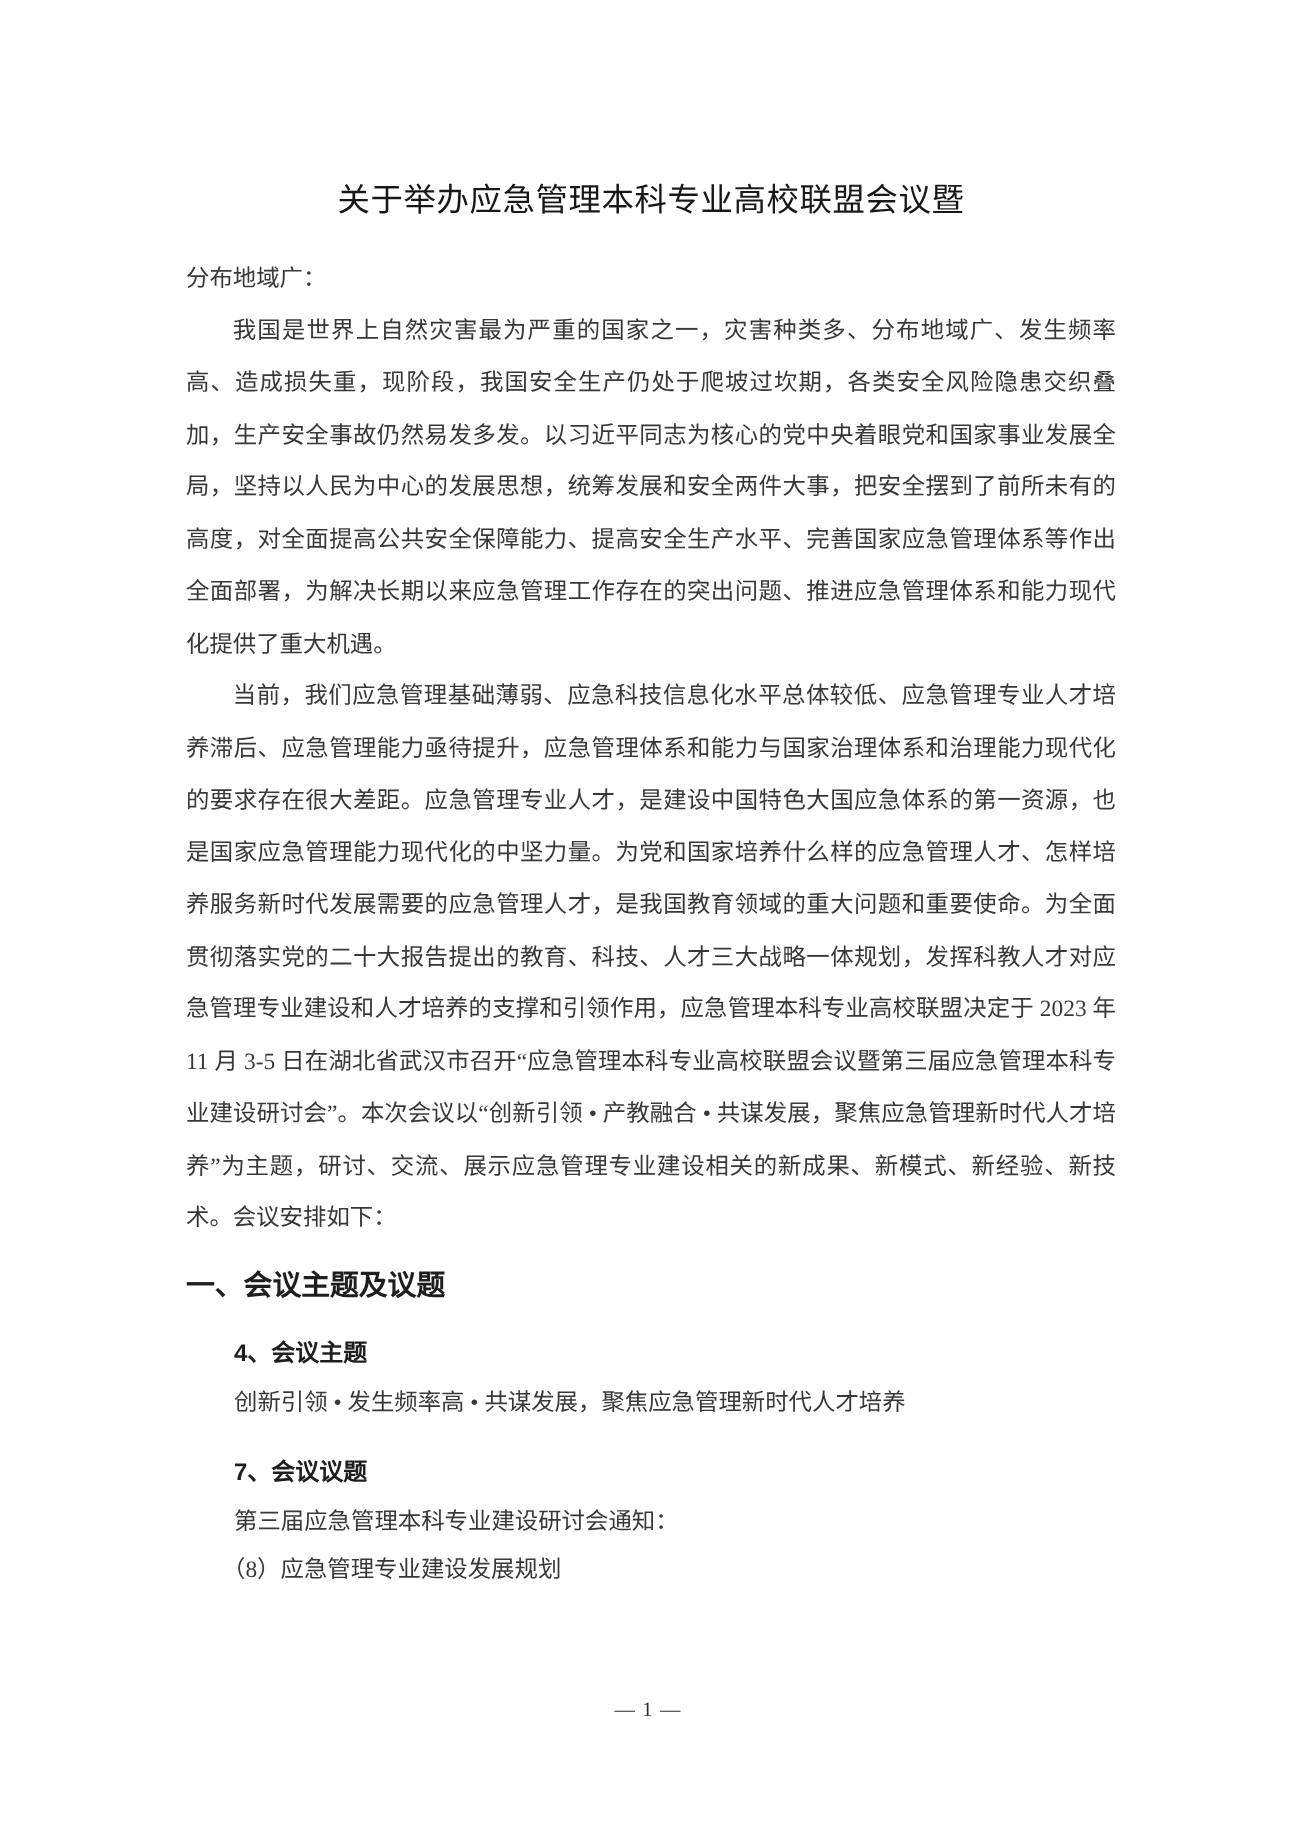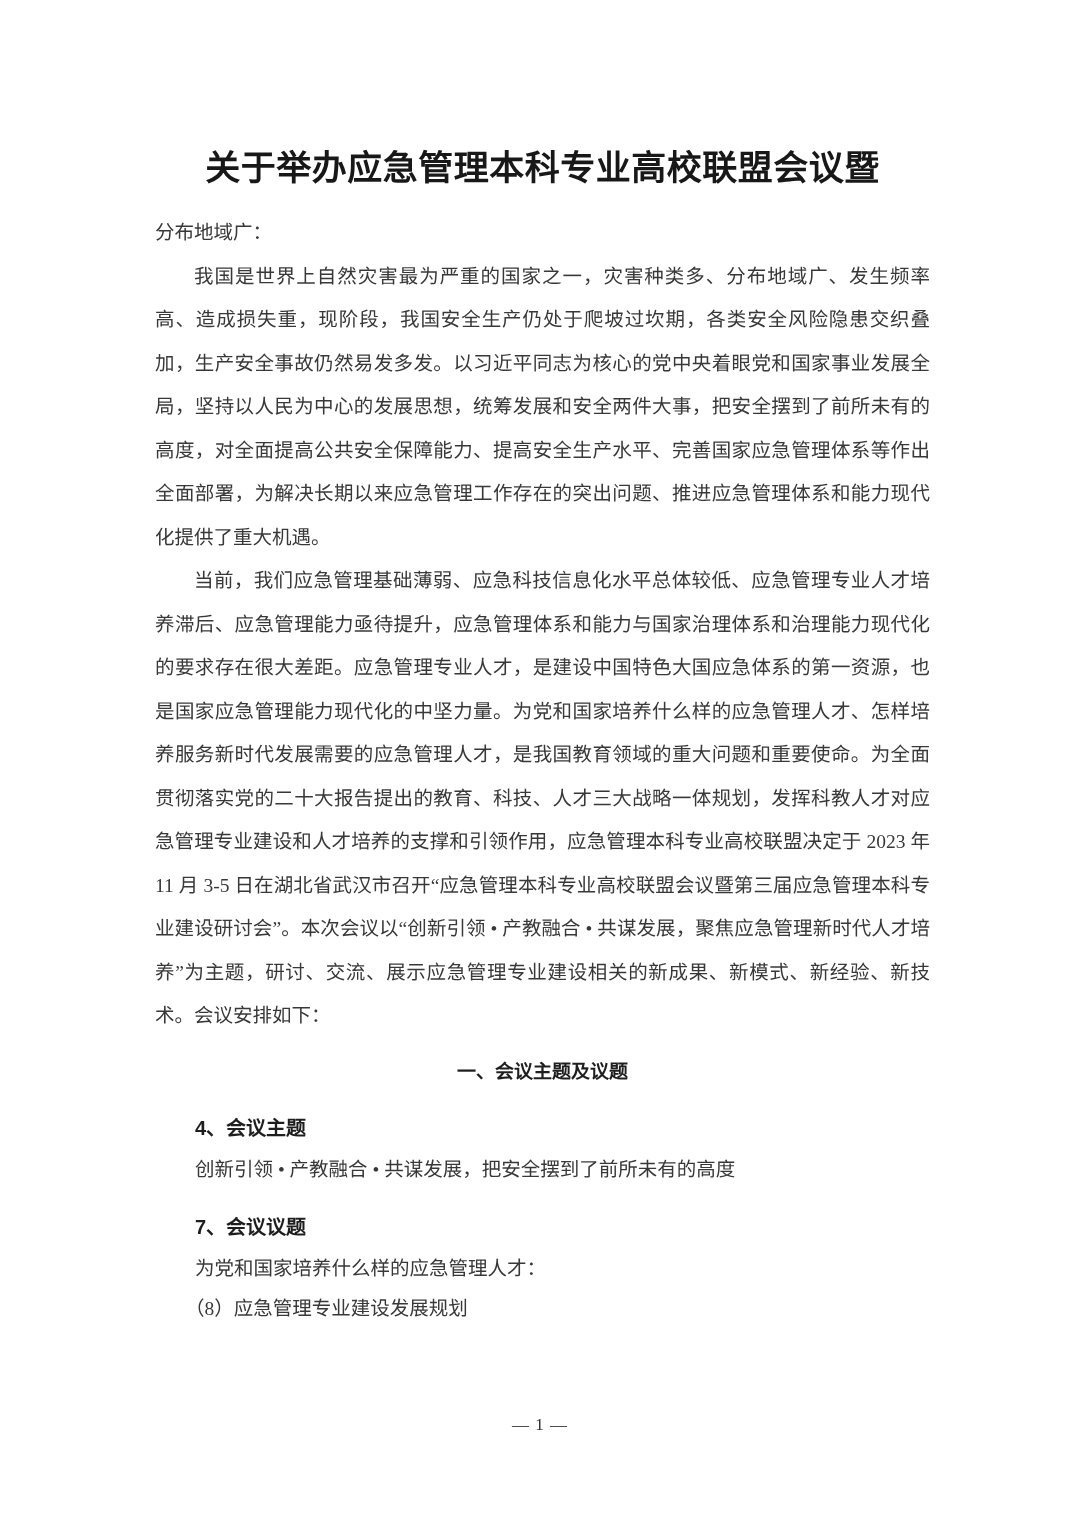--- a/index.html
+++ b/index.html
@@ -18,45 +18,45 @@
     filter: blur(0.3px); 
   }
   .content {
     padding: 140px 150px 0 155px;
     font-size: 19.5px;
     text-align: justify;
   }
   .doc-title {
     margin: 0 0 16px 0;
     font-family: "Liberation Sans", sans-serif;
-    font-size: 35px;
-    font-weight: 700;
+    font-size: 27px;
+    font-weight: 400;
     line-height: 55px;
     letter-spacing: 0.5px;
     text-align: center;
     color: #181818;
   }
   .doc-title .title-line { display: block; }
   .salutation {
     margin: 0;
     line-height: 43.5px;
   }
   .para {
     margin: 0;
     text-indent: 2em;
     line-height: 43.5px;
   }
   .sec-heading {
     margin: 12px 0 0 0;
-    font-size: 19px;
+    font-size: 24px;
     font-weight: 700;
     line-height: 44px;
     color: #1e1e1e;
     font-family: "Liberation Sans", sans-serif;
-    text-align: center;
+    text-align: left;
   }
   .sub-block { margin-left: 40px; }
   .sub-heading {
     margin: 12px 0 0 0;
     font-size: 20px;
     font-weight: 700;
     line-height: 44px;
     color: #1e1e1e;
     font-family: "Liberation Sans", sans-serif;
     text-align: left;
@@ -93,23 +93,23 @@
     <p class="salutation">分布地域广：</p>
 
     <p class="para">我国是世界上自然灾害最为严重的国家之一，灾害种类多、分布地域广、发生频率高、造成损失重，现阶段，我国安全生产仍处于爬坡过坎期，各类安全风险隐患交织叠加，生产安全事故仍然易发多发。以习近平同志为核心的党中央着眼党和国家事业发展全局，坚持以人民为中心的发展思想，统筹发展和安全两件大事，把安全摆到了前所未有的高度，对全面提高公共安全保障能力、提高安全生产水平、完善国家应急管理体系等作出全面部署，为解决长期以来应急管理工作存在的突出问题、推进应急管理体系和能力现代化提供了重大机遇。</p>
 
     <p class="para">当前，我们应急管理基础薄弱、应急科技信息化水平总体较低、应急管理专业人才培养滞后、应急管理能力亟待提升，应急管理体系和能力与国家治理体系和治理能力现代化的要求存在很大差距。应急管理专业人才，是建设中国特色大国应急体系的第一资源，也是国家应急管理能力现代化的中坚力量。为党和国家培养什么样的应急管理人才、怎样培养服务新时代发展需要的应急管理人才，是我国教育领域的重大问题和重要使命。为全面贯彻落实党的二十大报告提出的教育、科技、人才三大战略一体规划，发挥科教人才对应急管理专业建设和人才培养的支撑和引领作用，应急管理本科专业高校联盟决定于 2023 年 11 月 3-5 日在湖北省武汉市召开“应急管理本科专业高校联盟会议暨第三届应急管理本科专业建设研讨会”。本次会议以“创新引领 • 产教融合 • 共谋发展，聚焦应急管理新时代人才培养”为主题，研讨、交流、展示应急管理专业建设相关的新成果、新模式、新经验、新技术。会议安排如下：</p>
 
     <h2 class="sec-heading">一、会议主题及议题</h2>
 
     <div class="sub-block">
       <h3 class="sub-heading">4、会议主题</h3>
-      <p class="sub-text">创新引领 • 产教融合 • 共谋发展，把安全摆到了前所未有的高度</p>
+      <p class="sub-text">创新引领 • 发生频率高 • 共谋发展，聚焦应急管理新时代人才培养</p>
 
       <h3 class="sub-heading gap">7、会议议题</h3>
-      <p class="sub-text">为党和国家培养什么样的应急管理人才：</p>
+      <p class="sub-text">第三届应急管理本科专业建设研讨会通知：</p>
       <p class="sub-text agenda-item">（8）应急管理专业建设发展规划</p>
     </div>
 
   </div>
 
   <div class="page-footer">— 1 —</div>
 </div>
 
 </body></html>

